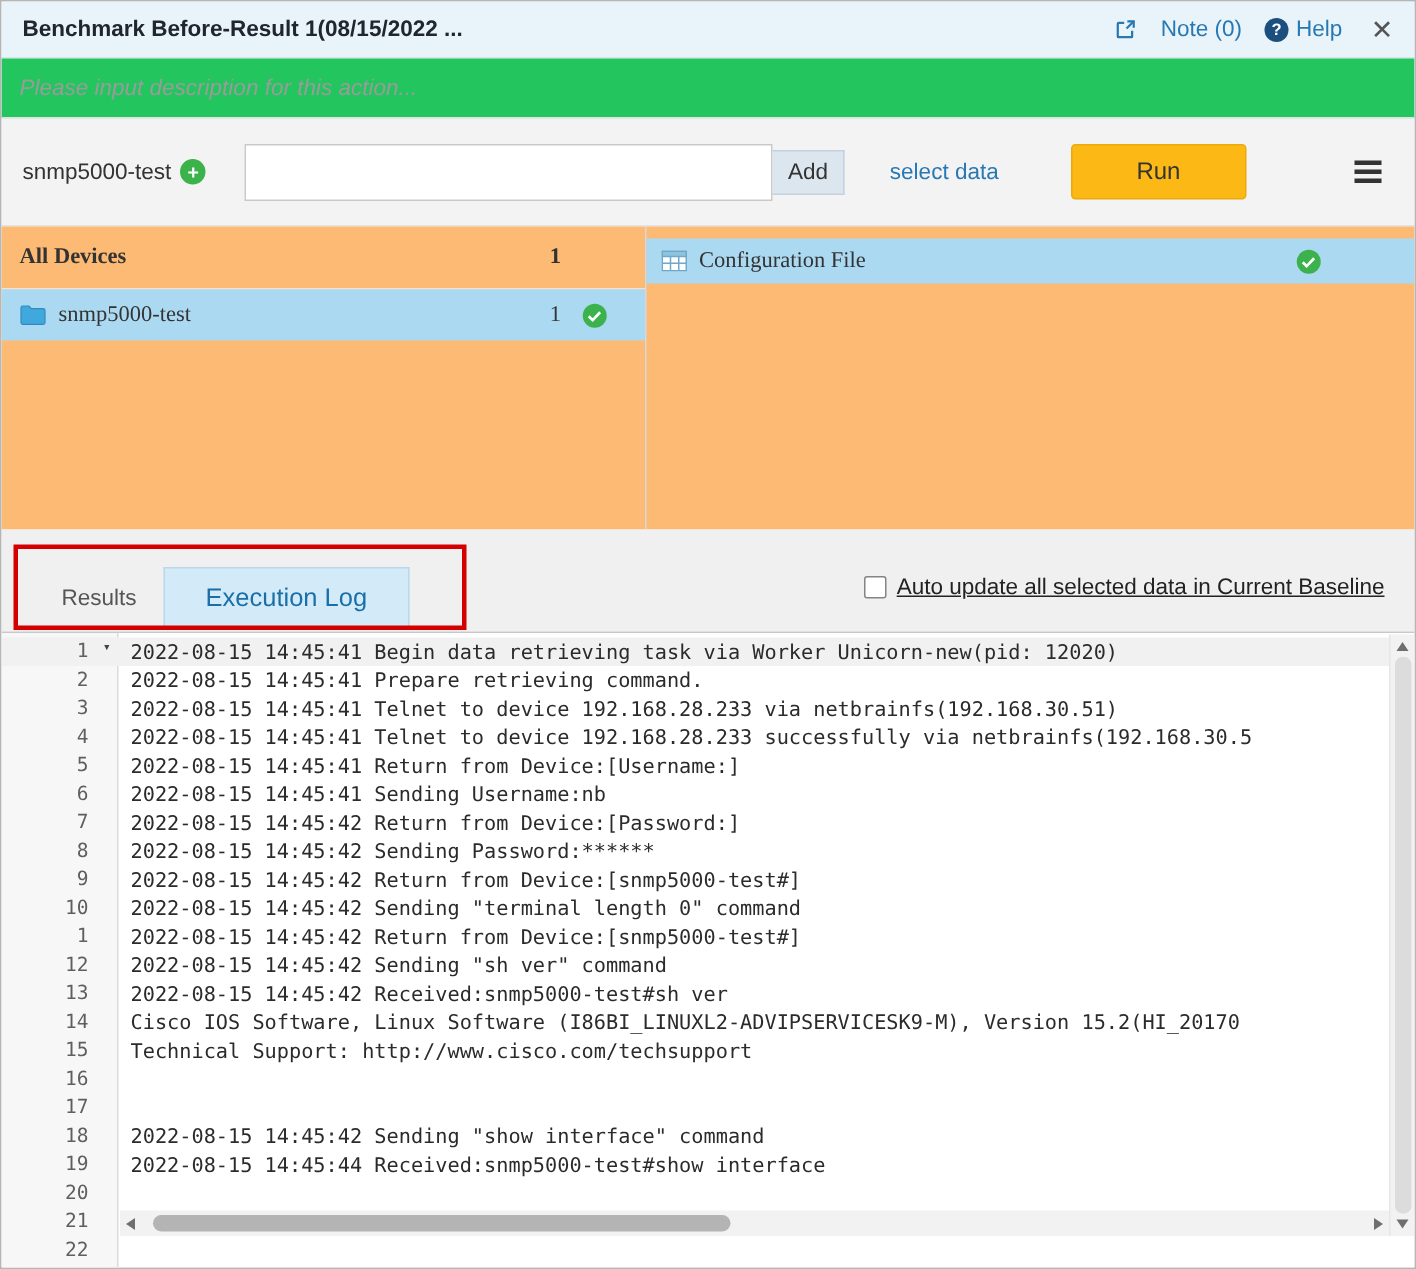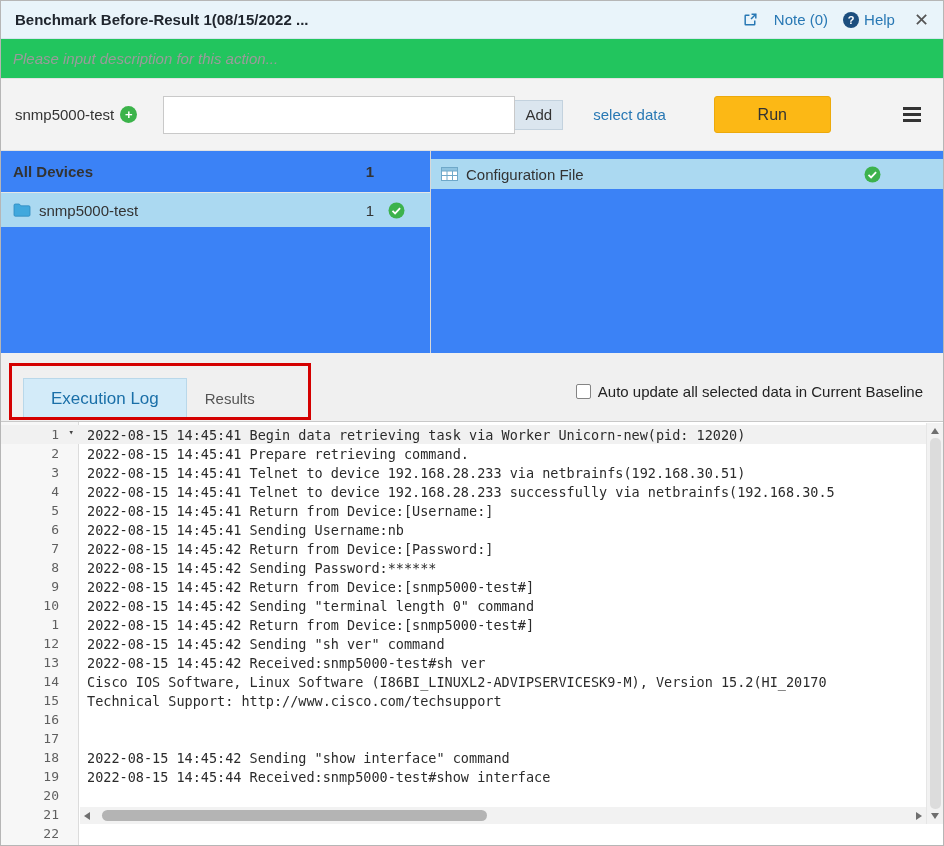--- a/index.html
+++ b/index.html
@@ -39,21 +39,21 @@
   .add-btn { height:30px; width:48px; background:#dbe6ef; border:1px solid #c3d2de; border-left:none;
              font-size:15px; color:#333; cursor:pointer; font-family:"Liberation Sans", sans-serif; }
   .select-data { margin-left:30px; }
   .run-btn { margin-left:48px; width:117px; height:37px; background:#fcb815; border:1px solid #edib0c;
              border:1px solid #eca90b; border-radius:3px; font-size:16px; color:#333; cursor:pointer;
              font-family:"Liberation Sans", sans-serif; }
   .menu-icon { margin-left:auto; margin-right:8px; display:flex; flex-direction:column; gap:3px; cursor:pointer; }
   .menu-icon i { display:block; width:18px; height:3px; background:#333; }
 
   
-  .panels { height:202px; flex:none; display:flex; background:#3b82f6; }
+  .panels { height:202px; flex:none; display:flex; background:#fdba74;font-family:Liberation Serif, serif; }
   .left-panel { width:430px; flex:none; border-right:1px solid #d8d8d8; display:flex; flex-direction:column; }
   .lp-header { height:42px; flex:none; display:flex; align-items:center; padding:0 12px;
                border-bottom:1px solid #e6e6e6; }
   .lp-header .lbl { font-weight:bold; font-size:15px; }
   .col-count { width:30px; text-align:right; font-size:15px; }
   .lp-header .col-count { font-weight:bold; }
   .col-check { width:44px; display:flex; justify-content:center; align-items:center; }
   .spacer { flex:1; }
   .device-row { height:34px; flex:none; display:flex; align-items:center; padding:0 12px;
                 background:#abd9f1; cursor:pointer; }
@@ -68,21 +68,21 @@
   
   .band { height:68px; flex:none; background:#f0f0f0; position:relative; }
   .tabs { position:absolute; left:22px; bottom:2px; display:flex; align-items:flex-end; }
   .tab { font-size:15px; color:#555; padding:12px 18px; cursor:pointer; }
   .tab.active { background:#d3ebf9; border:1px solid #b9d8ea; border-bottom:none; color:#1a6fa8;
                 font-size:17px; padding:10px 27px; }
   .red-box { position:absolute; left:8px; top:10px; width:302px; height:57px;
              border:3px solid #d40000; pointer-events:none; z-index:5; }
   .auto-update { position:absolute; right:20px; top:30px; display:flex; align-items:center; gap:7px; }
   .checkbox { width:15px; height:15px; border:1px solid #848484; background:#fff; border-radius:2px; cursor:pointer; }
-  .auto-update .lbl { font-size:15px; color:#222; }
+  .auto-update .lbl { font-size:15px; color:#222;text-decoration:underline; }
 
   
   .log-area { flex:1; position:relative; overflow:hidden; background:#fff; border-top:1px solid #c8c8c8;
               font-family:"DejaVu Sans Mono", monospace; }
   .gutter-bg { position:absolute; left:0; top:0; bottom:0; width:78px; background:#f7f7f7;
                border-right:1px solid #dcdcdc; }
   .log-lines { position:relative; z-index:1; padding-top:3px; }
   .log-row { display:flex; height:19px; align-items:center; }
   .log-row.first { background:#f1f1f1; }
   .log-num { width:78px; flex:none; font-size:13px; color:#5f5f5f; text-align:right;
@@ -192,22 +192,22 @@
             <path d="M4.5 8.8l2.6 2.6 5-5.2" stroke="#fff" stroke-width="1.8" fill="none"></path>
           </svg>
         </span>
       </div>
     </div>
   </div>
 
   <div class="band">
     <div class="red-box"></div>
     <div class="tabs">
+      <div class="tab">Results</div>
       <div class="tab active">Execution Log</div>
-      <div class="tab">Results</div>
     </div>
     <label class="auto-update">
       <span class="checkbox"></span>
       <span class="lbl">Auto update all selected data in Current Baseline</span>
     </label>
   </div>
 
   <div class="log-area">
     <div class="gutter-bg"></div>
     <div class="log-lines">

